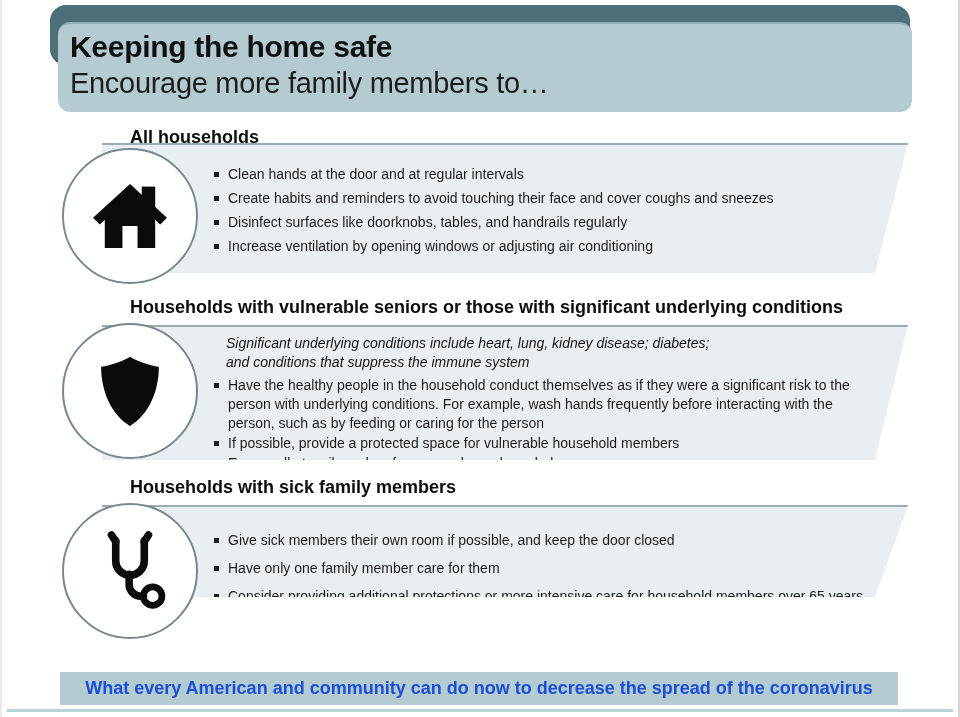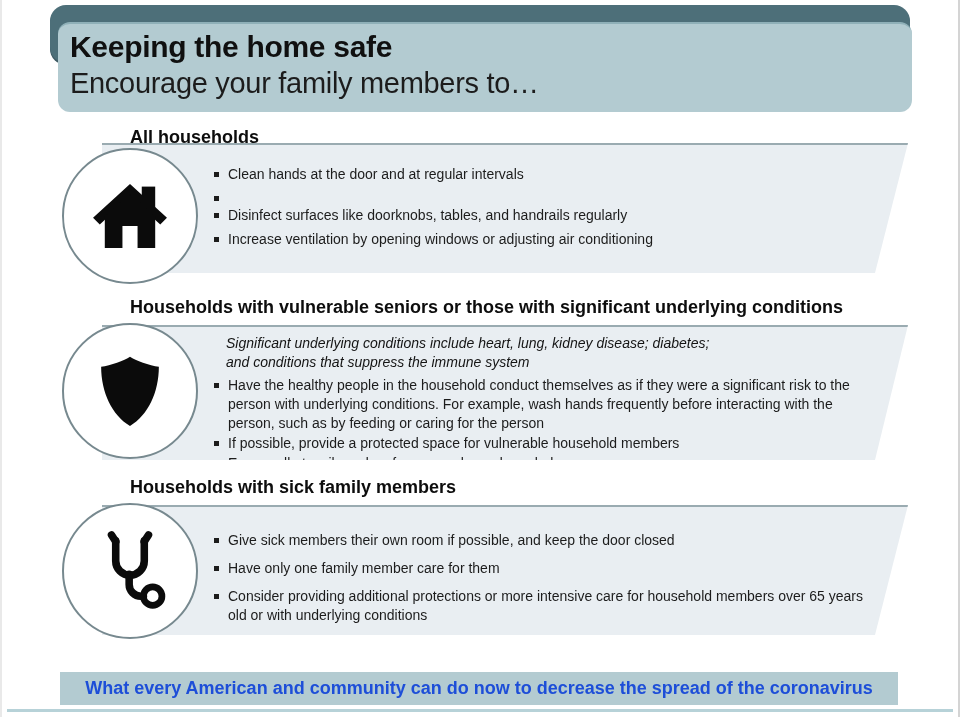--- a/index.html
+++ b/index.html
@@ -48,21 +48,21 @@
   .t2{top:296px;}
   .t3{top:476px;}
   .panel{
     position:absolute;left:100px;width:806px;
     background:var(--c-panel-bg,#e9eef2);
     border-top:2px solid var(--c-panel-border,#9aabb1);
     clip-path:polygon(0 0,100% 0,calc(100% - 33px) 100%,0 100%);
   }
   .p1{top:143px;height:130px;padding:20px 34px 0 112px;}
   .p2{top:325px;height:135px;padding:6px 28px 0 112px;}
-  .p3{top:505px;height:130px;padding:24px 34px 0 112px;}
+  .p3{top:505px;height:92px;padding:24px 34px 0 112px;}
   .note{
     font-size:14px;font-style:italic;line-height:19px;color:#141414;
     white-space:pre-line;margin:1px 12px 4px;
   }
   ul.bullets{list-style:none;}
   ul.bullets li{display:flex;align-items:flex-start;font-size:14px;line-height:19px;color:#1c1c1c;}
   .gap-a li{margin-bottom:5px;}
   .gap-b li{margin-bottom:1px;}
   .gap-c li{margin-bottom:9px;}
   .bmark{
@@ -90,32 +90,33 @@
     background:var(--c-accent-line,#b7d2d8);
   }
 </style>
 </head>
 <body>
 
 <div class="band"></div>
 
 <header class="hdr">
   <div class="hdr-title">Keeping the home safe</div>
-  <div class="hdr-sub">Encourage your family members to…</div>
+  <div class="hdr-sub">Encourage more family members to…</div>
 </header>
 
 <h2 class="sec-title t1">All households</h2>
 <div class="panel p1">
   <ul class="bullets gap-a">
       <li>
         <span class="bmark"></span>
         <span class="btext">Clean hands at the door and at regular intervals</span>
       </li>
       <li>
         <span class="bmark"></span>
+        <span class="btext">Create habits and reminders to avoid touching their face and cover coughs and sneezes</span>
       </li>
       <li>
         <span class="bmark"></span>
         <span class="btext">Disinfect surfaces like doorknobs, tables, and handrails regularly</span>
       </li>
       <li>
         <span class="bmark"></span>
         <span class="btext">Increase ventilation by opening windows or adjusting air conditioning</span>
       </li>
     </ul>

